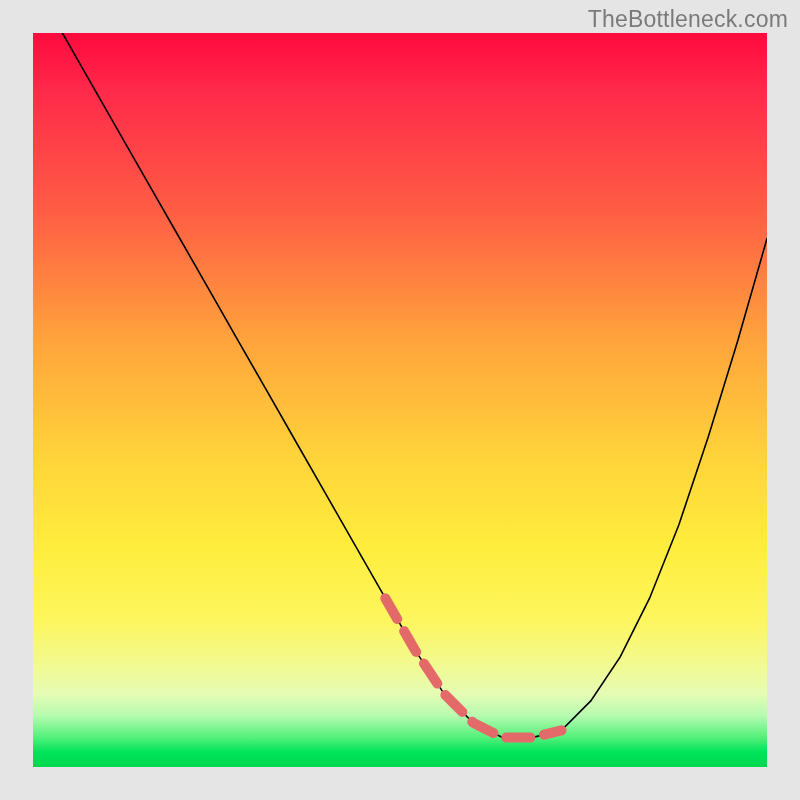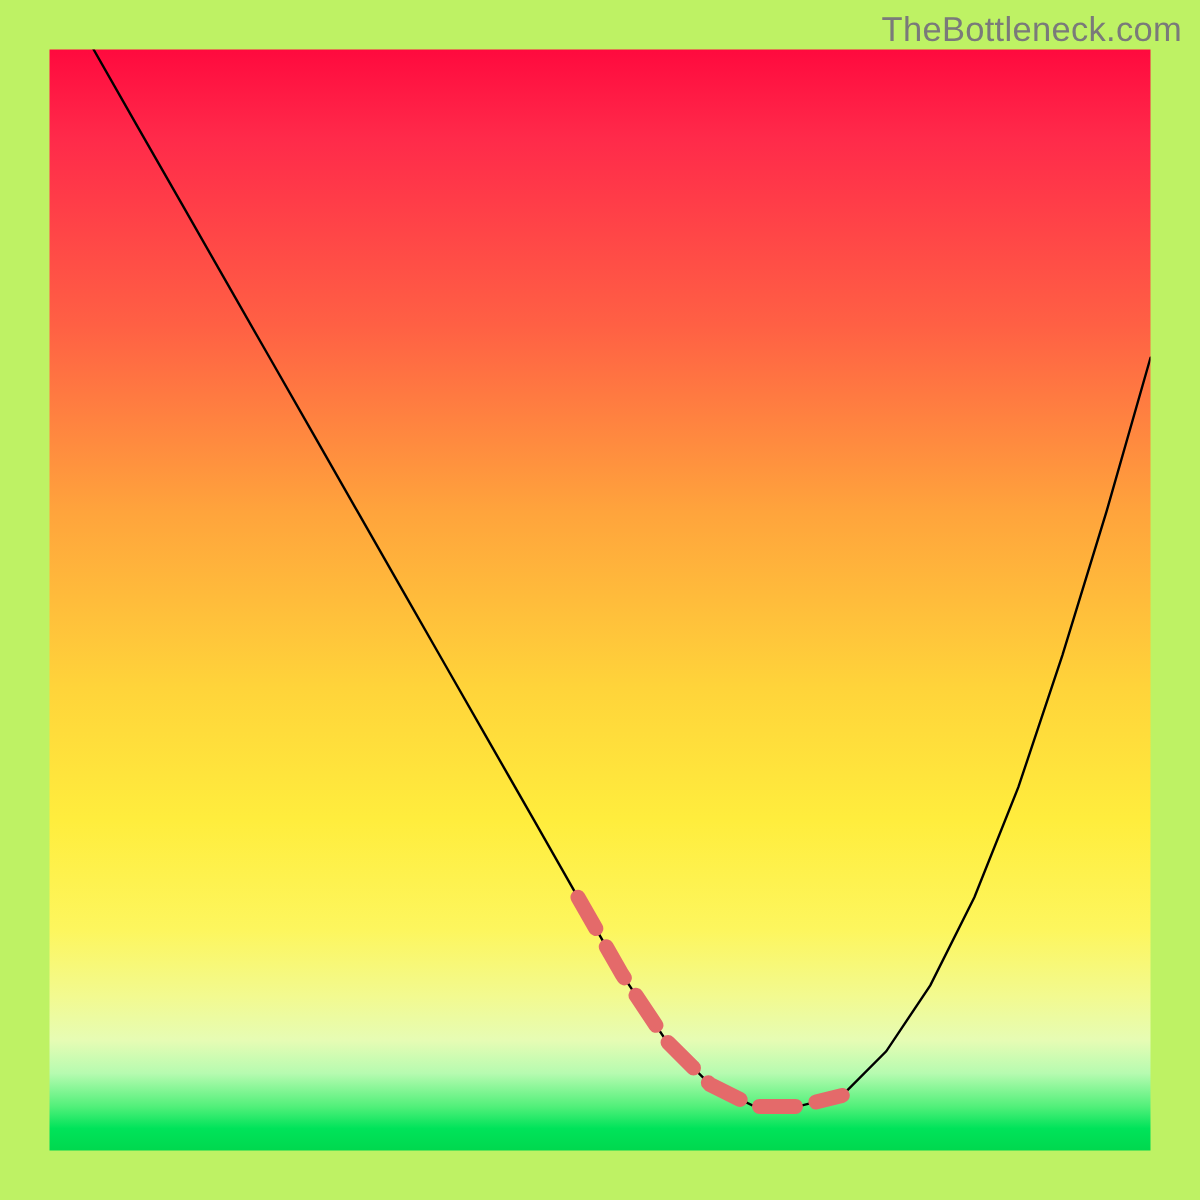--- a/index.html
+++ b/index.html
@@ -8,21 +8,21 @@
     width: 800px;
     height: 800px;
     overflow: hidden;
     background: #000;
     font-family: Arial, Helvetica, sans-serif;
   }
   .frame {
     position: relative;
     width: 800px;
     height: 800px;
-    background: #bef264;
+    background: #e5e5e5;
   }
   .plot-area {
     position: absolute;
     left: 33px;
     top: 33px;
     width: 734px;
     height: 734px;
     
     background: linear-gradient(
       to bottom,

